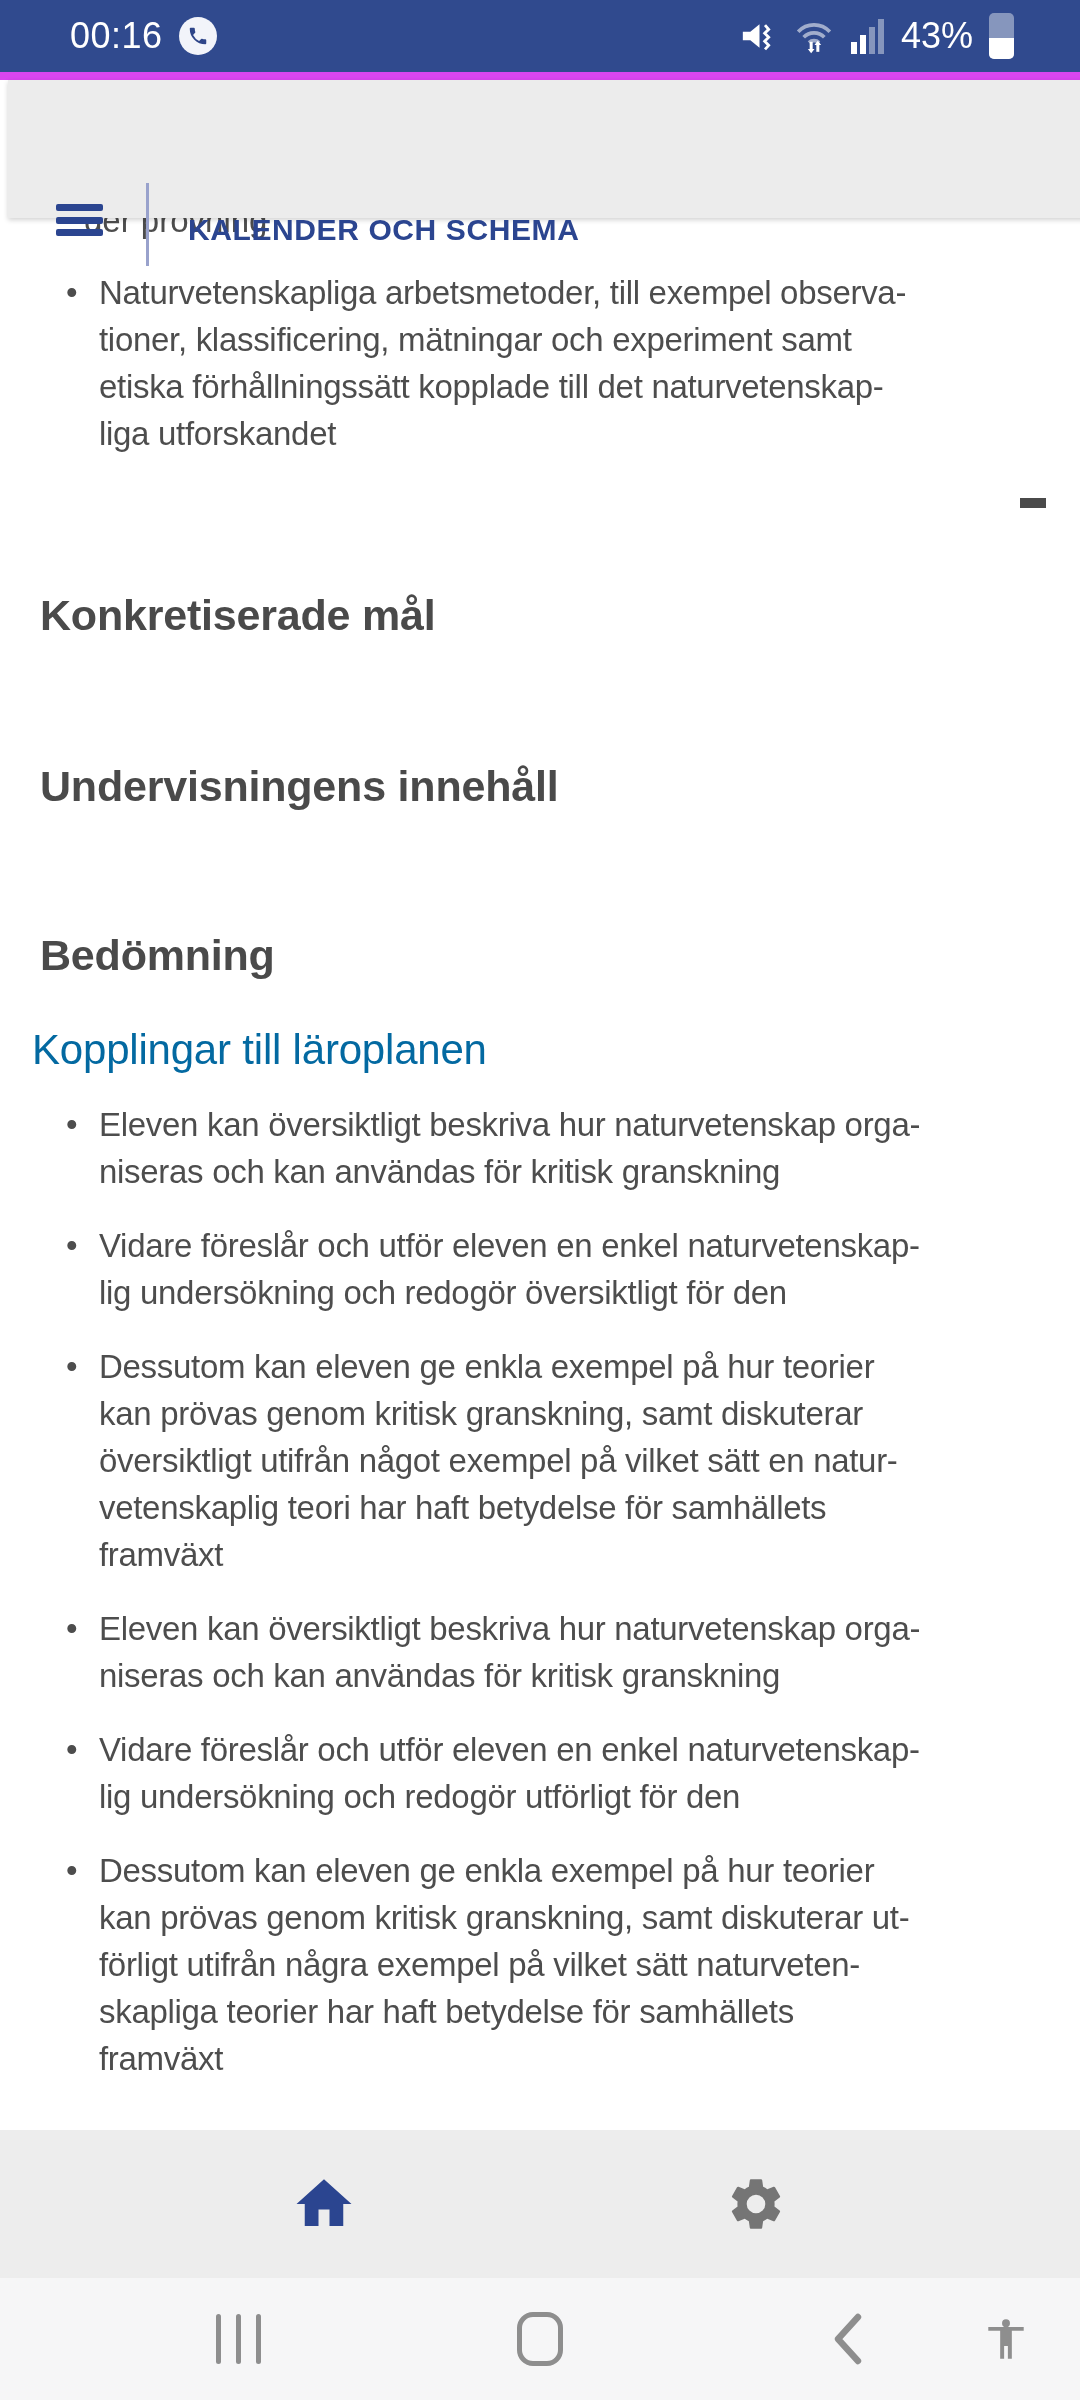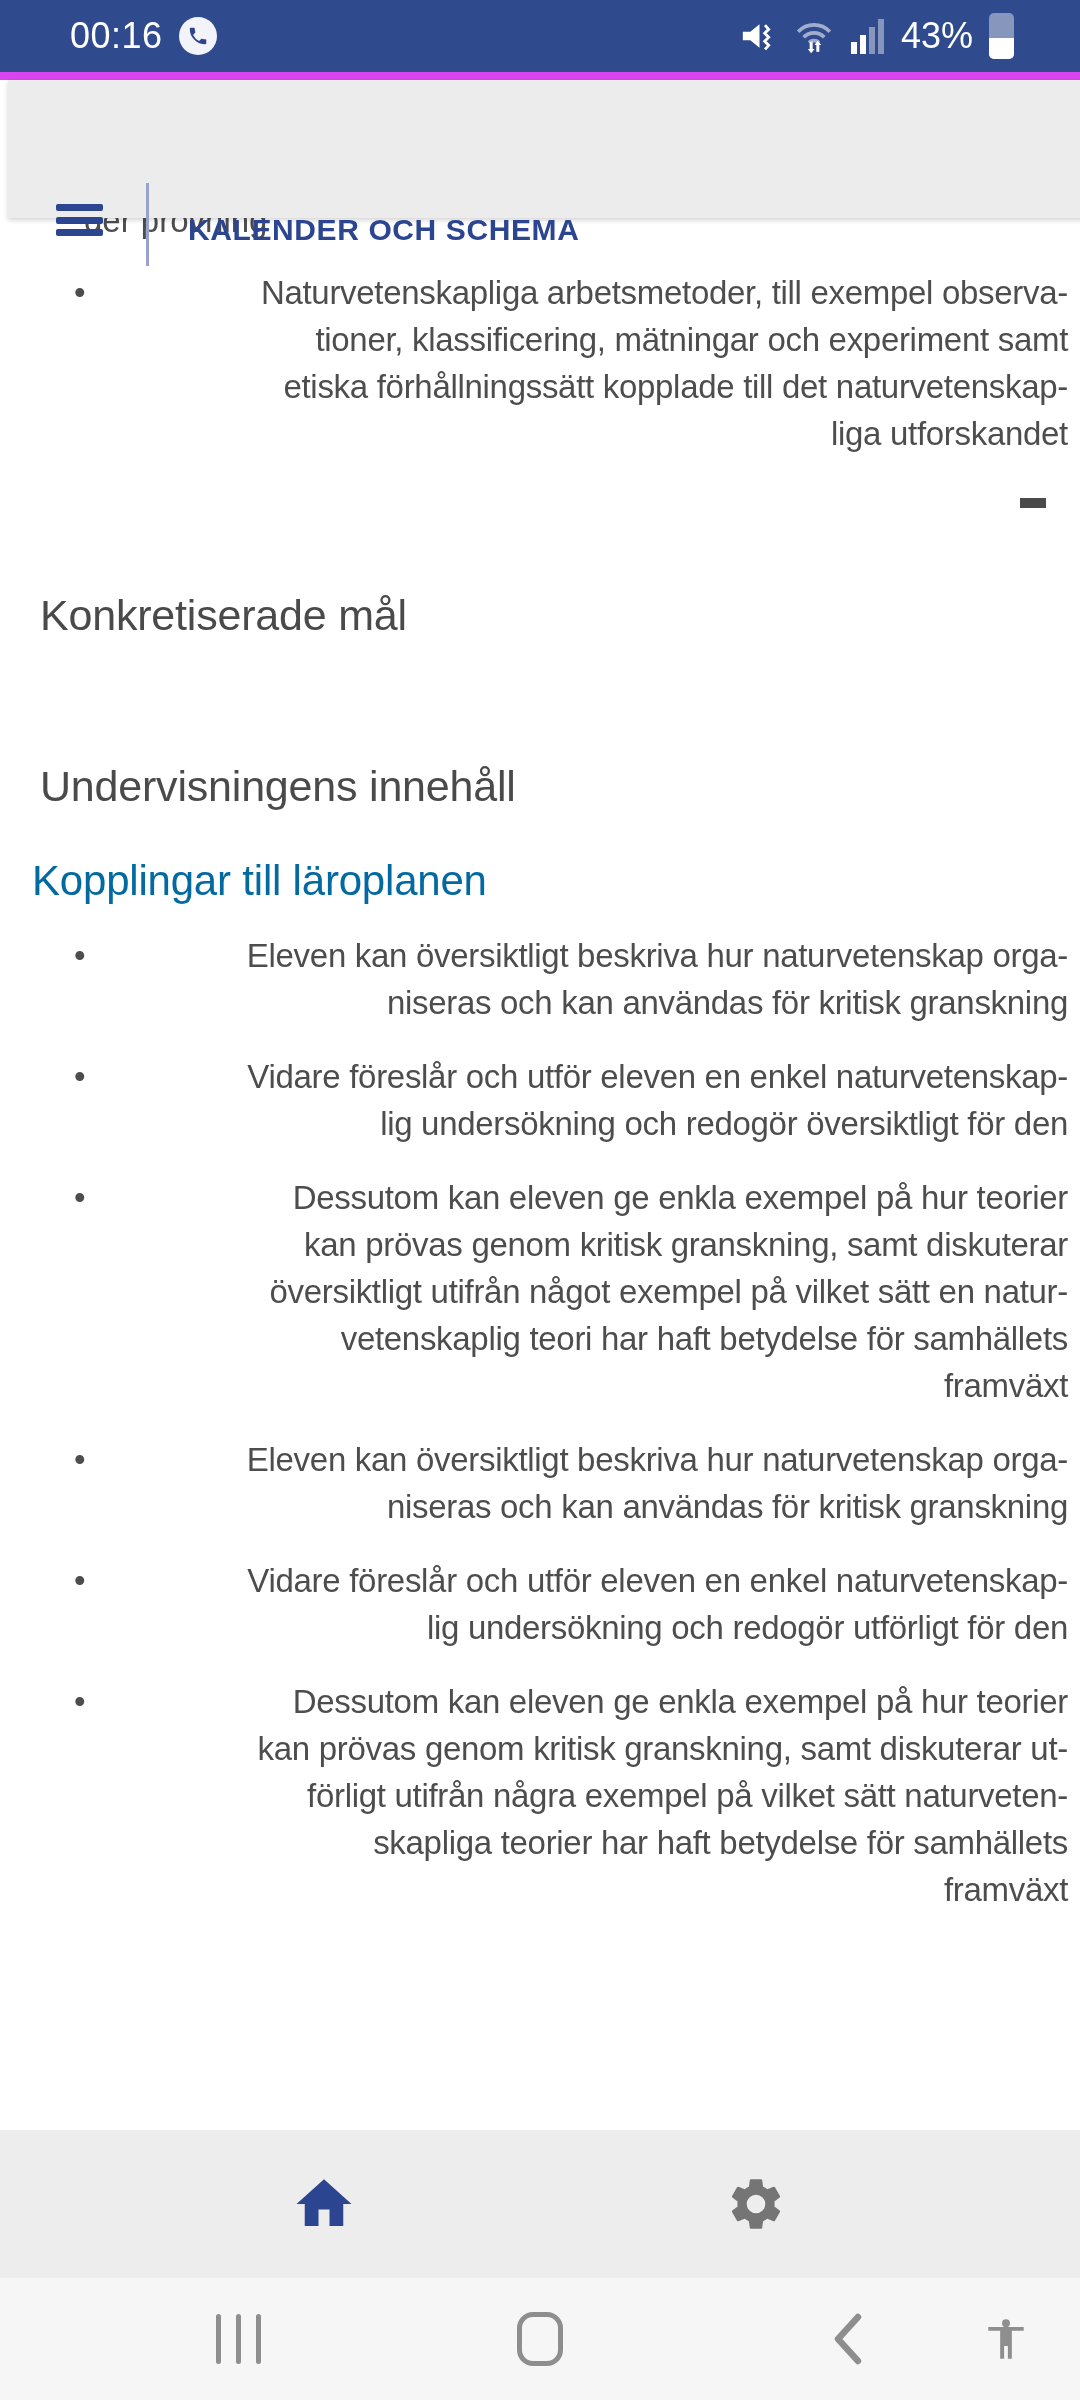--- a/index.html
+++ b/index.html
@@ -38,33 +38,33 @@
     color:#2b4590;letter-spacing:.6px;
   }
   
   .content{
     position:absolute;top:218px;left:0;right:0;bottom:270px;
     background:#fff;overflow:hidden;color:#4d4d4d;
   }
   .clipped-line{
     margin:-21px 0 0 84px;font-size:33px;line-height:47px;white-space:pre;color:#4d4d4d;
   }
-  ul.bullets{list-style:none;margin:12px;padding:0 0 0 95px;text-align:right;}
+  ul.bullets{list-style:none;margin:4px;padding:0 0 0 95px;}
   ul.bullets li{
     position:relative;font-size:33px;line-height:47px;letter-spacing:-.3px;
     white-space:pre;color:#4d4d4d;
   }
   ul.bullets li::before{
     content:"\2022";position:absolute;left:-33px;top:0;font-size:33px;color:#4d4d4d;
   }
   ul.intro{margin-top:25px;}
   ul.curriculum{margin-top:26px;}
   ul.curriculum li + li{margin-top:27px;}
   h2.sec{
-    margin:0 0 0 40px;font-size:43px;font-weight:400;color:#4a4a4a;line-height:51px;letter-spacing:-.2px;
+    margin:0 0 0 40px;font-size:43px;font-weight:700;color:#4a4a4a;line-height:51px;letter-spacing:-.2px;
   }
   h2.m1{margin-top:133px;}
   h2.m2{margin-top:120px;}
   h2.m3{margin-top:118px;}
   h2.curr-head{
     margin:44px 0 0 32px;font-size:42px;font-weight:500;color:#0369a1;line-height:50px;letter-spacing:-.2px;
   }
   .scroll-thumb{position:absolute;right:34px;top:498px;width:26px;height:10px;background:#4a4a4a;}
   
   .bottom-bar{
@@ -137,20 +137,21 @@
 
     <ul class="bullets intro">
       <li>Naturvetenskapliga arbetsmetoder, till exempel observa-
 tioner, klassificering, mätningar och experiment samt
 etiska förhållningssätt kopplade till det naturvetenskap-
 liga utforskandet</li>
     </ul>
 
     <h2 class="sec m1">Konkretiserade mål</h2>
     <h2 class="sec m2">Undervisningens innehåll</h2>
+    <h2 class="sec m3">Bedömning</h2>
 
     <h2 class="curr-head">Kopplingar till läroplanen</h2>
 
     <ul class="bullets curriculum">
       <li>Eleven kan översiktligt beskriva hur naturvetenskap orga-
 niseras och kan användas för kritisk granskning</li>
       <li>Vidare föreslår och utför eleven en enkel naturvetenskap-
 lig undersökning och redogör översiktligt för den</li>
       <li>Dessutom kan eleven ge enkla exempel på hur teorier
 kan prövas genom kritisk granskning, samt diskuterar

